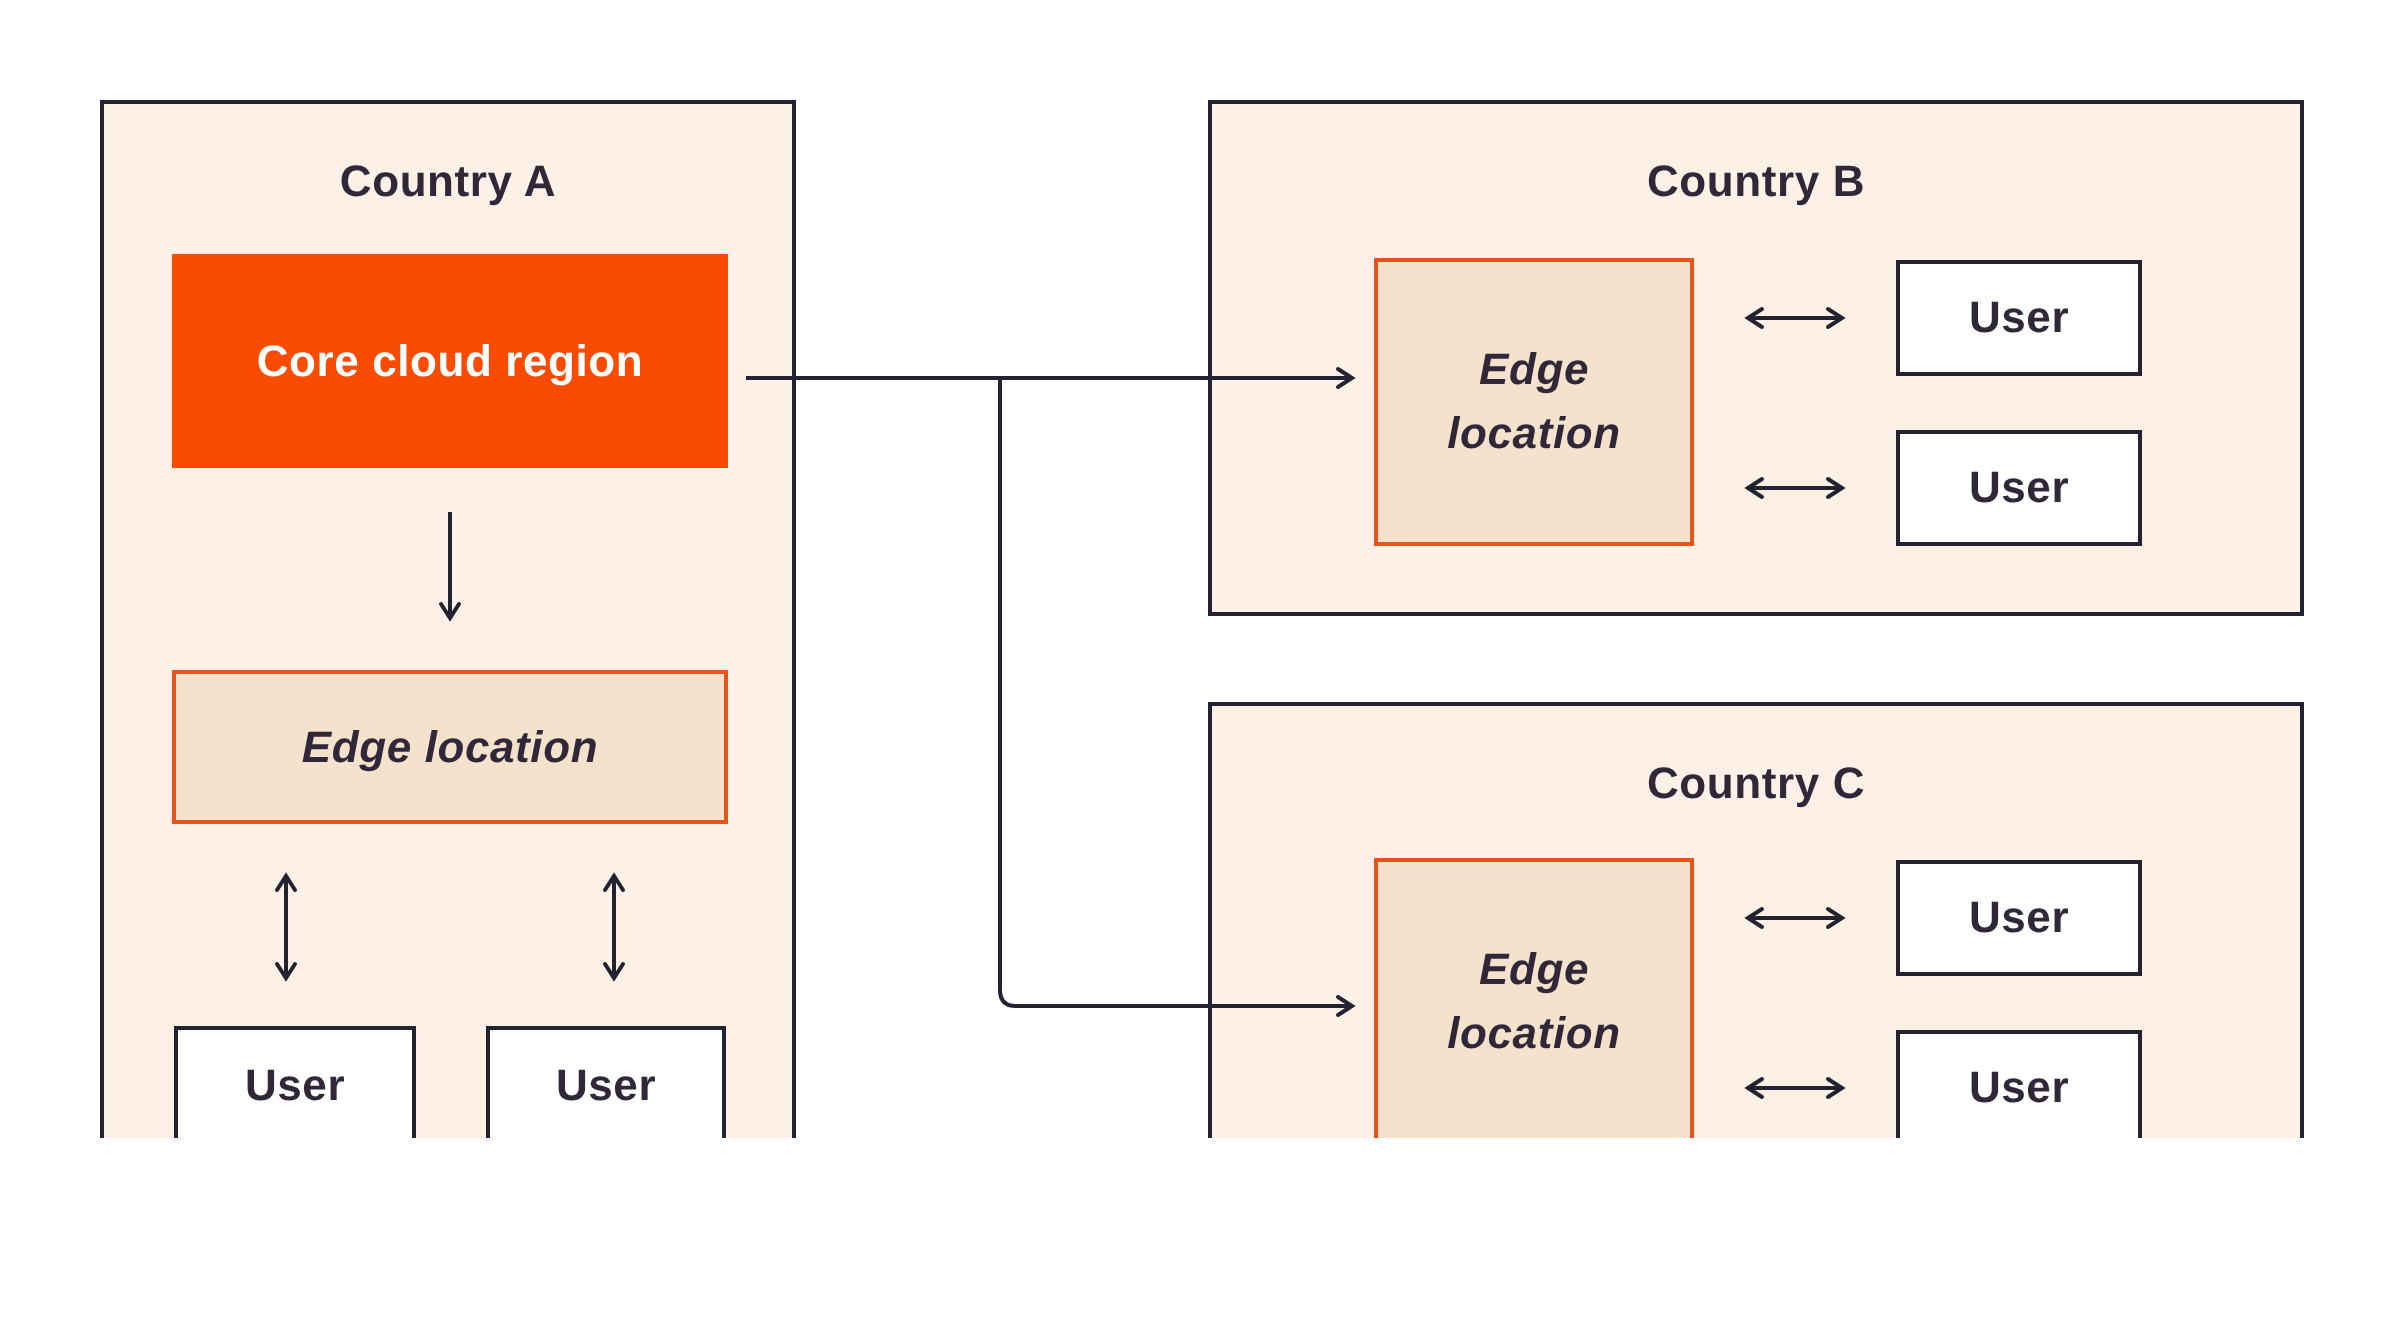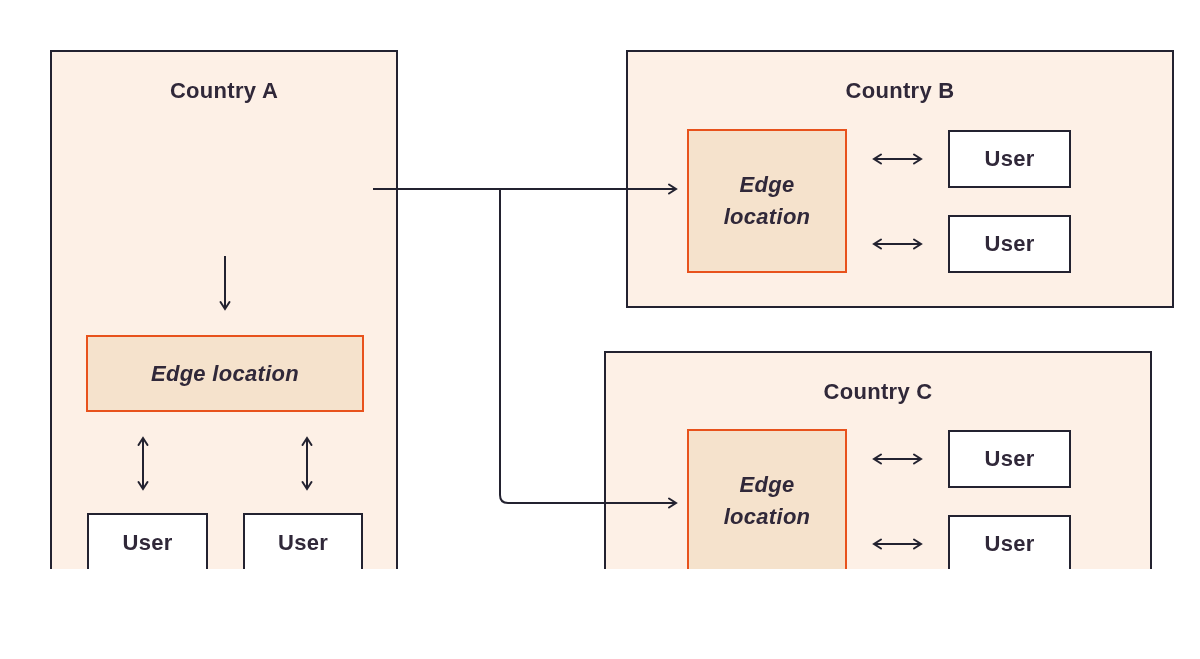--- a/index.html
+++ b/index.html
@@ -70,31 +70,34 @@
   }
 </style>
 </head>
 <body>
 
 <div class="canvas">
 
   <div class="country" style="left:50px;top:50px;width:348px;height:557px;">
     <div class="country-title">Country A</div>
   </div>
+  <div class="node core" style="left:86px;top:127px;width:278px;height:107px;">
+    <span>Core cloud region</span>
+  </div>
   <div class="node edge" style="left:86px;top:335px;width:278px;height:77px;">
     <span>Edge location</span>
   </div>
   <div class="node user" style="left:87px;top:513px;width:121px;height:60px;">
     <span>User</span>
   </div>
   <div class="node user" style="left:243px;top:513px;width:120px;height:60px;">
     <span>User</span>
   </div>
 
-  <div class="country" style="left:604px;top:50px;width:548px;height:258px;margin-left:22px;">
+  <div class="country" style="left:604px;top:50px;width:548px;height:258px;">
     <div class="country-title">Country B</div>
   </div>
   <div class="node edge" style="left:687px;top:129px;width:160px;height:144px;">
     <span class="wrap-label">Edge location</span>
   </div>
   <div class="node user" style="left:948px;top:130px;width:123px;height:58px;">
     <span>User</span>
   </div>
   <div class="node user" style="left:948px;top:215px;width:123px;height:58px;">
     <span>User</span>

